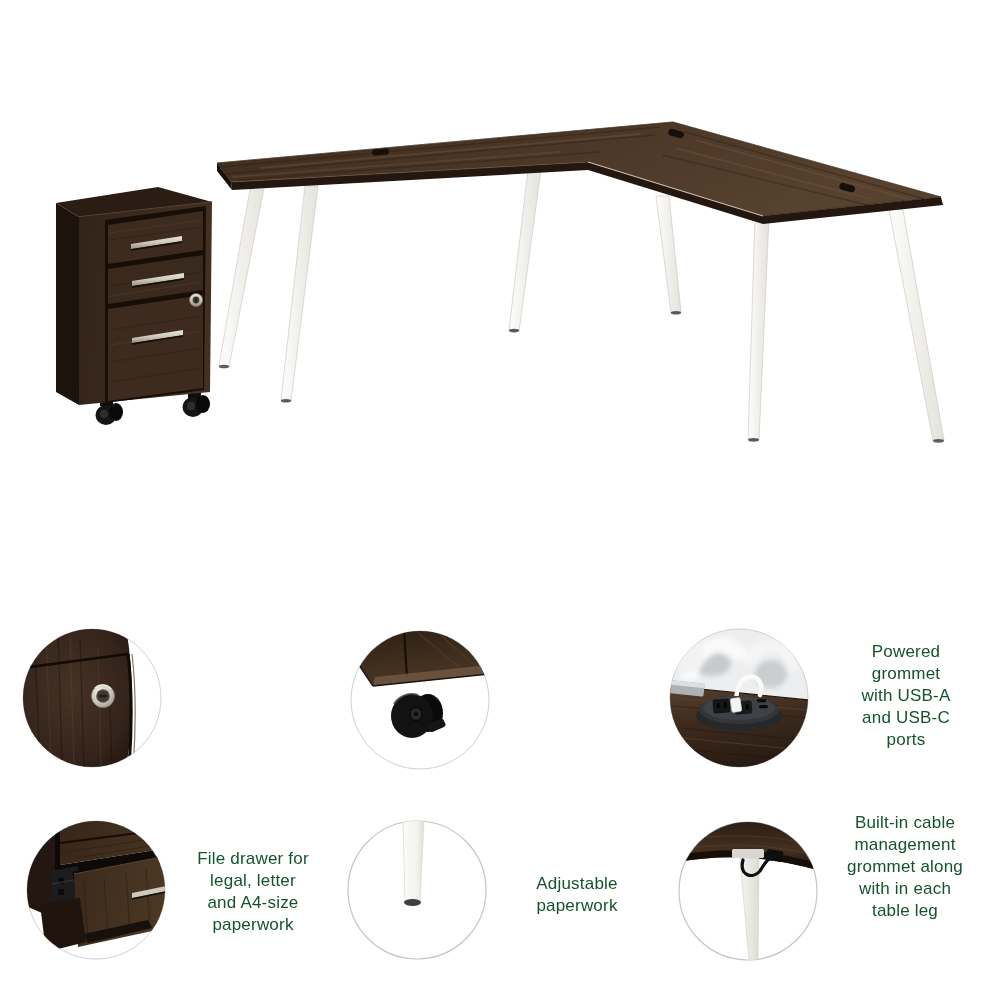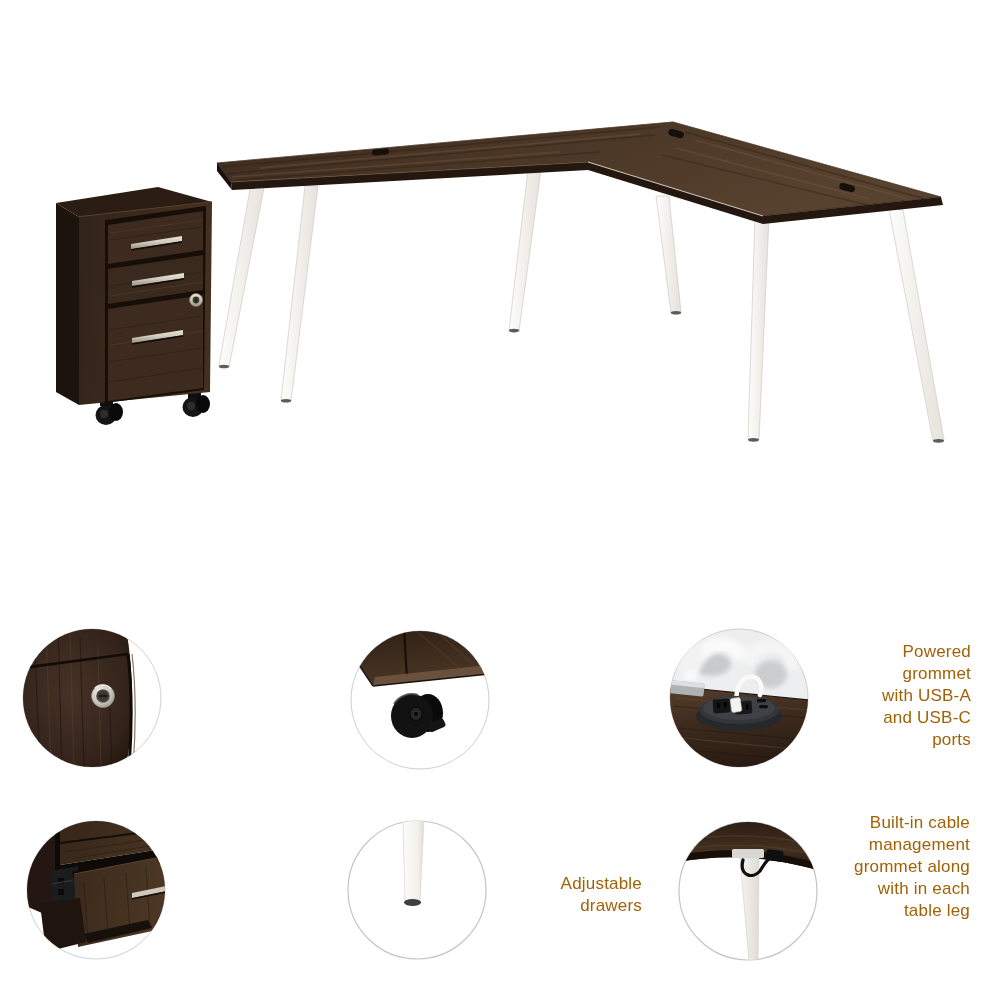--- a/index.html
+++ b/index.html
@@ -3,22 +3,22 @@
 <meta charset="utf-8">
 <style>
   html,body{margin:0;padding:0;background:#ffffff;}
   #stage{position:relative;width:1000px;height:1000px;background:#fff;overflow:hidden;
          font-family:"Liberation Sans", sans-serif;}
   .abs{position:absolute;}
   .feature-label{
     position:absolute;
     font-size:17px;
     line-height:22px;
-    color:#a16207;
-    text-align:right;
+    color:#14532d;
+    text-align:center;
     white-space:pre-line;
     letter-spacing:0.2px;
   }
   svg{display:block;}
 </style>
 </head>
 <body>
 
 <div id="stage">
 
@@ -414,23 +414,27 @@
   </svg>
 
 
 
   <div class="feature-label" style="left:841px;top:641px;width:130px">Powered
 grommet
 with USB-A
 and USB-C
 ports</div>
 
+  <div class="feature-label" style="left:188px;top:848px;width:130px">File drawer for
+legal, letter
+and A4-size
+paperwork</div>
 
   <div class="feature-label" style="left:512px;top:873px;width:130px">Adjustable
-drawers</div>
+paperwork</div>
 
   <div class="feature-label" style="left:840px;top:812px;width:130px">Built-in cable
 management
 grommet along
 with in each
 table leg</div>
 
 </div>
 
 </body></html>

